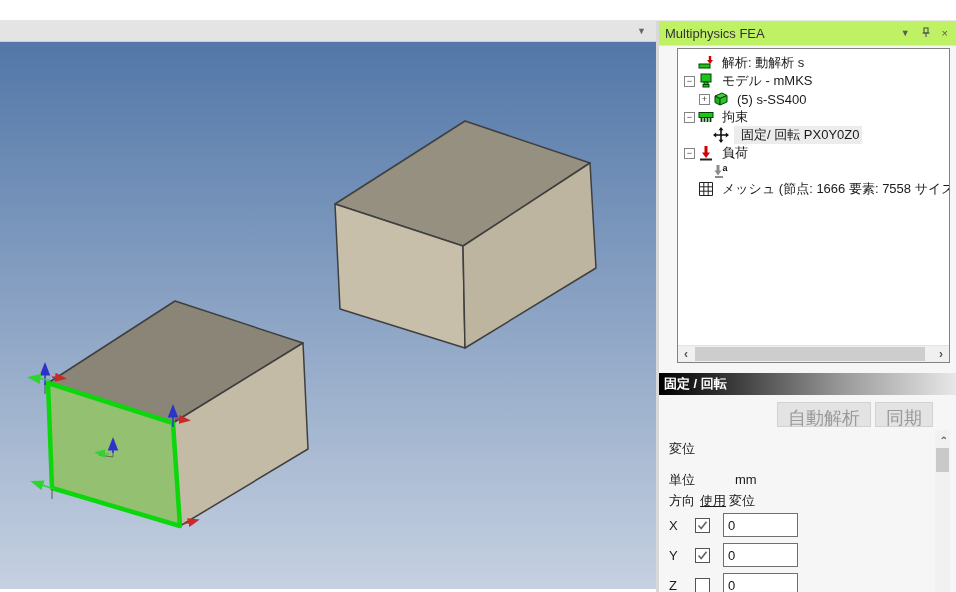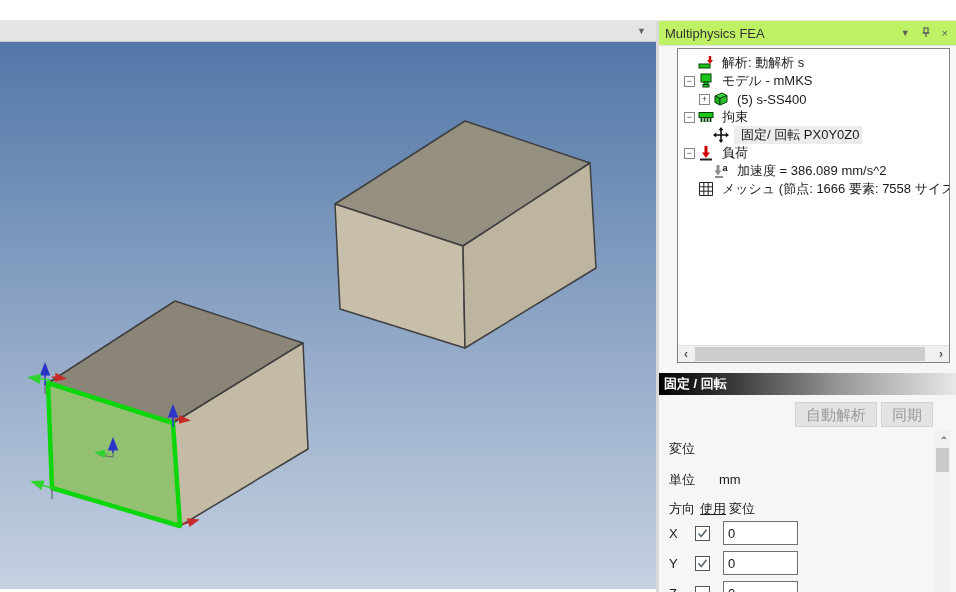--- a/index.html
+++ b/index.html
@@ -44,27 +44,27 @@
     justify-content:center;color:#555;font-size:12px;font-weight:bold;}
   #hs-left{left:0;}
   #hs-right{right:0;}
   #hs-thumb{position:absolute;left:17px;top:1px;width:230px;height:14px;background:#cdcdcd;}
   
   #section-header{position:absolute;top:327px;left:0;right:0;height:22px;
     background:linear-gradient(90deg,#000 0%,#3a3a3a 25%,#9a9a9a 62%,#e8e8e8 100%);
     color:#fff;font-weight:bold;font-size:13px;line-height:22px;padding-left:5px;box-sizing:border-box;}
   
   #button-row{position:absolute;top:356px;right:23px;display:flex;gap:4px;}
-  .pbtn{background:#e3e3e3;border:1px solid #d2d2d2;color:#9a9a9a;font-size:15px;
+  .pbtn{background:#e3e3e3;border:1px solid #d2d2d2;color:#9a9a9a;font-size:18px;
     font-family:inherit;padding:3px 10px;height:25px;box-sizing:border-box;}
   
   #form-area{position:absolute;top:394px;left:10px;right:24px;font-size:13px;color:#1a1a1a;}
   #unit-row{margin-top:13px;}
-  #unit-row .uv{margin-left:24px;}
-  #col-headers{margin-top:11px;display:flex;}
+  #unit-row .uv{margin-left:40px;}
+  #col-headers{margin-top:3px;display:flex;}
   #col-headers span:nth-child(1){width:31px;}
   #col-headers span:nth-child(2){width:29px;text-decoration:underline;}
   .axis-row{margin-top:4px;height:26px;display:flex;align-items:center;}
   .axis-row:first-of-type{margin-top:2px;}
   .axis-label{width:26px;}
   .chk{width:13px;height:13px;border:1px solid #555;background:#fff;margin-right:13px;
     display:inline-flex;align-items:center;justify-content:center;}
   .chk svg{width:11px;height:11px;}
   .axis-input{width:75px;height:24px;border:1px solid #707070;font-size:13px;
     font-family:inherit;padding:0 4px;box-sizing:border-box;color:#111;background:#fff;}
@@ -228,21 +228,20 @@
               <div class="tree-row" style="padding-left: 21px;">
                 <span class="expand"></span>
                 <span class="ticon">
                   <svg viewBox="0 0 16 16">
                     <path d="M5,2 v6" stroke="#8d8d8d" stroke-width="3" fill="none"></path>
                     <path d="M1.5,7.5 h7 l-3.5,5 z" fill="#8d8d8d"></path>
                     <path d="M2,14 h8" stroke="#8d8d8d" stroke-width="2" fill="none"></path>
                     <text x="9.5" y="8" font-size="9" font-weight="bold" fill="#111" font-family="Liberation Sans,sans-serif">a</text>
                   </svg>
                 </span>
-                <span class="tlabel">加速度 = 386.089 mm/s^2</span>
               </div>
               <div class="tree-row" style="padding-left: 6px;">
                 <span class="expand"></span>
                 <span class="ticon">
                   <svg viewBox="0 0 16 16">
                     <path d="M1.5,1.5 h13 v13 h-13 z M1.5,5.8 h13 M1.5,10.2 h13 M5.8,1.5 v13 M10.2,1.5 v13" stroke="#222" fill="none"></path>
                   </svg>
                 </span>
                 <span class="tlabel">メッシュ (節点: 1666  要素: 7558  サイズ: 5.3</span>
               </div>

